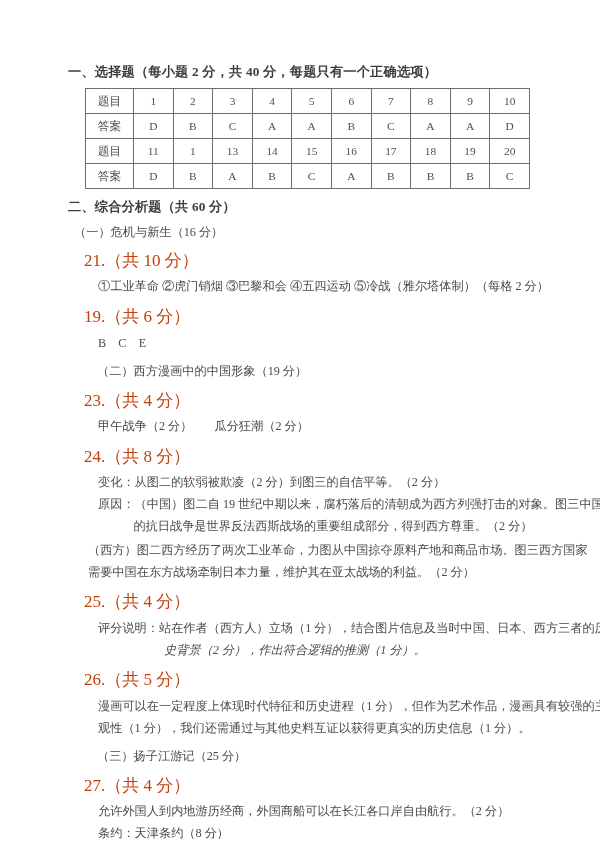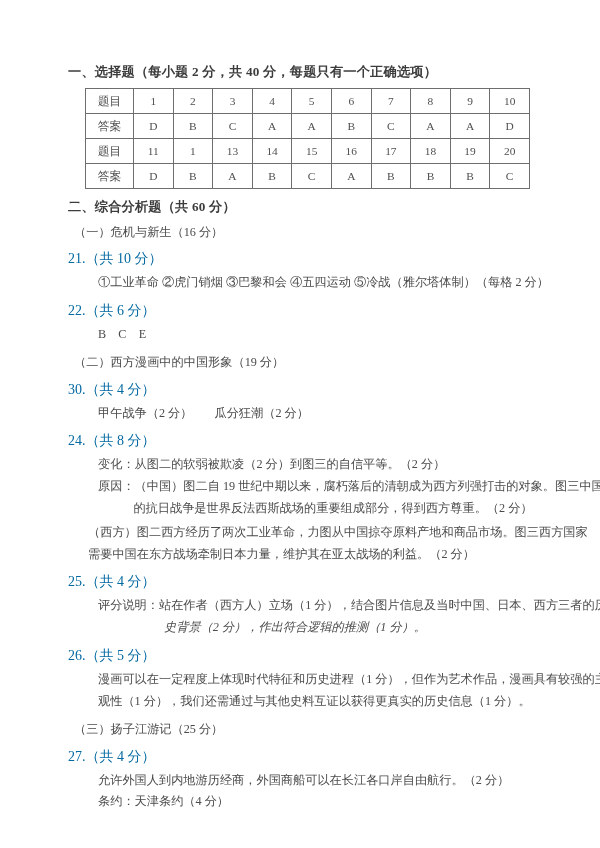--- a/index.html
+++ b/index.html
@@ -69,40 +69,40 @@
   .answer-table td.label {
     width: 47px;
     font-size: 11.8px;
   }
   .answer-table td.cell {
     width: 38.6px;
   }
 
   
   .q-num {
-    font-size: 14px;
-    color: #0369a1;
+    font-size: 17px;
+    color: #c2410c;
     line-height: 1.5;
-    margin: 7px 0 0 0;
+    margin: 7px 0 0 16px;
     white-space: nowrap;
   }
   .q-body {
     font-size: 12.2px;
     color: #4a4a4a;
     line-height: 1.62;
     margin: 4px 0 0 0;
   }
   .indent-1 { padding-left: 30px; }
   .indent-2 { padding-left: 20px; }
   .indent-3 { padding-left: 64px; text-align: center; }
   .indent-4 { padding-left: 96px; font-style: italic; }
   .tight { margin-top: 2px; }
   .nowrap { white-space: nowrap; }
   .gap-sm { margin-top: 6px; font-family: Liberation Serif, serif; }
-  .gap-md { margin-top: 9px; }
+  .gap-md { margin-top: 9px; margin-left: 23px; }
   .spacer-wide { display: inline-block; width: 22px; }
 </style>
 </head>
 <body>
 
 <div class="page">
   <div class="content">
 
     <div class="sec-heading">一、选择题（每小题 2 分，共 40 分，每题只有一个正确选项）</div>
 
@@ -163,26 +163,26 @@
       </tbody>
     </table>
 
     <div class="sec-heading">二、综合分析题（共 60 分）</div>
 
     <div class="sub-heading gap-sm">（一）危机与新生（16 分）</div>
 
     <div class="q-num">21.（共 10 分）</div>
     <div class="q-body indent-1 nowrap">①工业革命 ②虎门销烟 ③巴黎和会 ④五四运动 ⑤冷战（雅尔塔体制）（每格 2 分）</div>
 
-    <div class="q-num">22.（共 6 分）</div>
+    <div class="q-num">19.（共 6 分）</div>
     <div class="q-body indent-1 nowrap">B　C　E</div>
 
     <div class="sub-heading gap-md">（二）西方漫画中的中国形象（19 分）</div>
 
-    <div class="q-num">30.（共 4 分）</div>
+    <div class="q-num">23.（共 4 分）</div>
     <div class="q-body indent-1 nowrap">
       <span>甲午战争（2 分）</span><span class="spacer-wide"></span><span>瓜分狂潮（2 分）</span>
     </div>
 
     <div class="q-num">24.（共 8 分）</div>
     <div class="q-body indent-1 nowrap">变化：从图二的软弱被欺凌（2 分）到图三的自信平等。（2 分）</div>
     <div class="q-body indent-1 tight nowrap">原因：（中国）图二自 19 世纪中期以来，腐朽落后的清朝成为西方列强打击的对象。图三中国</div>
     <div class="q-body indent-3 tight nowrap">的抗日战争是世界反法西斯战场的重要组成部分，得到西方尊重。（2 分）</div>
     <div class="q-body indent-2 nowrap">（西方）图二西方经历了两次工业革命，力图从中国掠夺原料产地和商品市场。图三西方国家</div>
     <div class="q-body indent-2 tight nowrap">需要中国在东方战场牵制日本力量，维护其在亚太战场的利益。（2 分）</div>
@@ -192,16 +192,16 @@
     <div class="q-body indent-4 tight nowrap">史背景（2 分），作出符合逻辑的推测（1 分）。</div>
 
     <div class="q-num">26.（共 5 分）</div>
     <div class="q-body indent-1 nowrap">漫画可以在一定程度上体现时代特征和历史进程（1 分），但作为艺术作品，漫画具有较强的主</div>
     <div class="q-body indent-1 tight nowrap">观性（1 分），我们还需通过与其他史料互证以获得更真实的历史信息（1 分）。</div>
 
     <div class="sub-heading gap-md">（三）扬子江游记（25 分）</div>
 
     <div class="q-num">27.（共 4 分）</div>
     <div class="q-body indent-1 nowrap">允许外国人到内地游历经商，外国商船可以在长江各口岸自由航行。（2 分）</div>
-    <div class="q-body indent-1 tight nowrap">条约：天津条约（4 分）</div>
+    <div class="q-body indent-1 tight nowrap">条约：天津条约（8 分）</div>
 
   </div>
 </div>
 
 </body></html>

